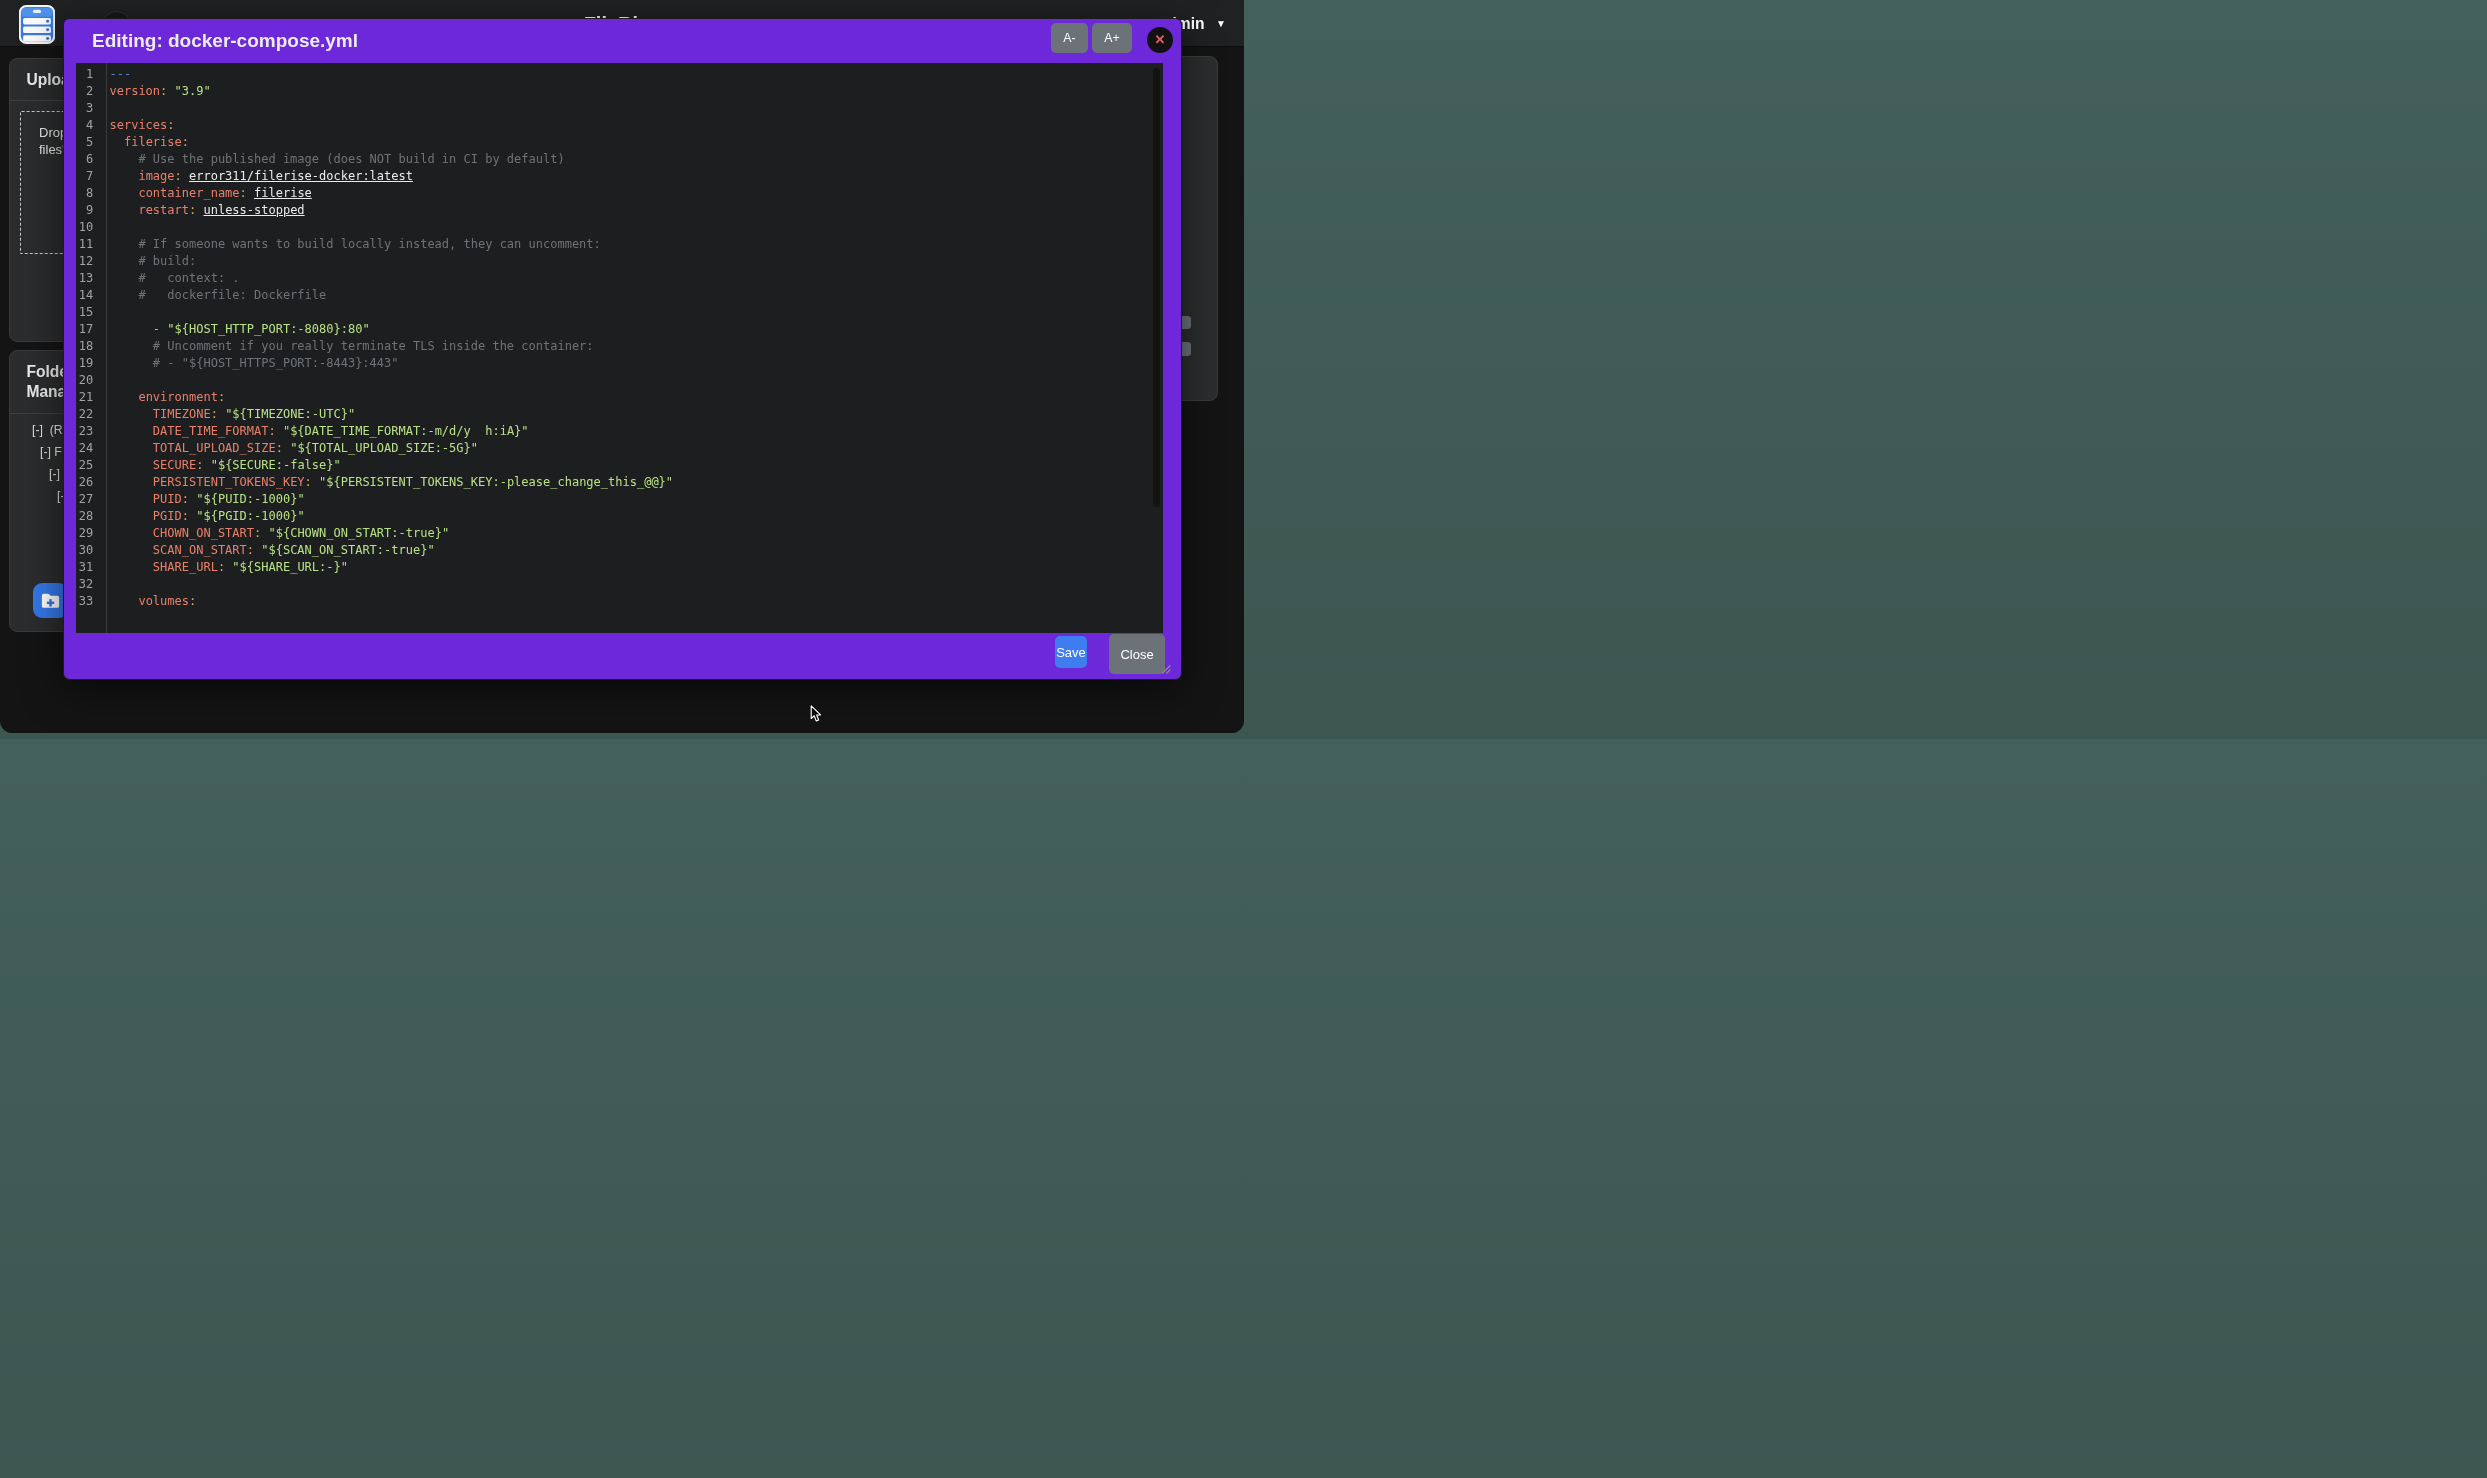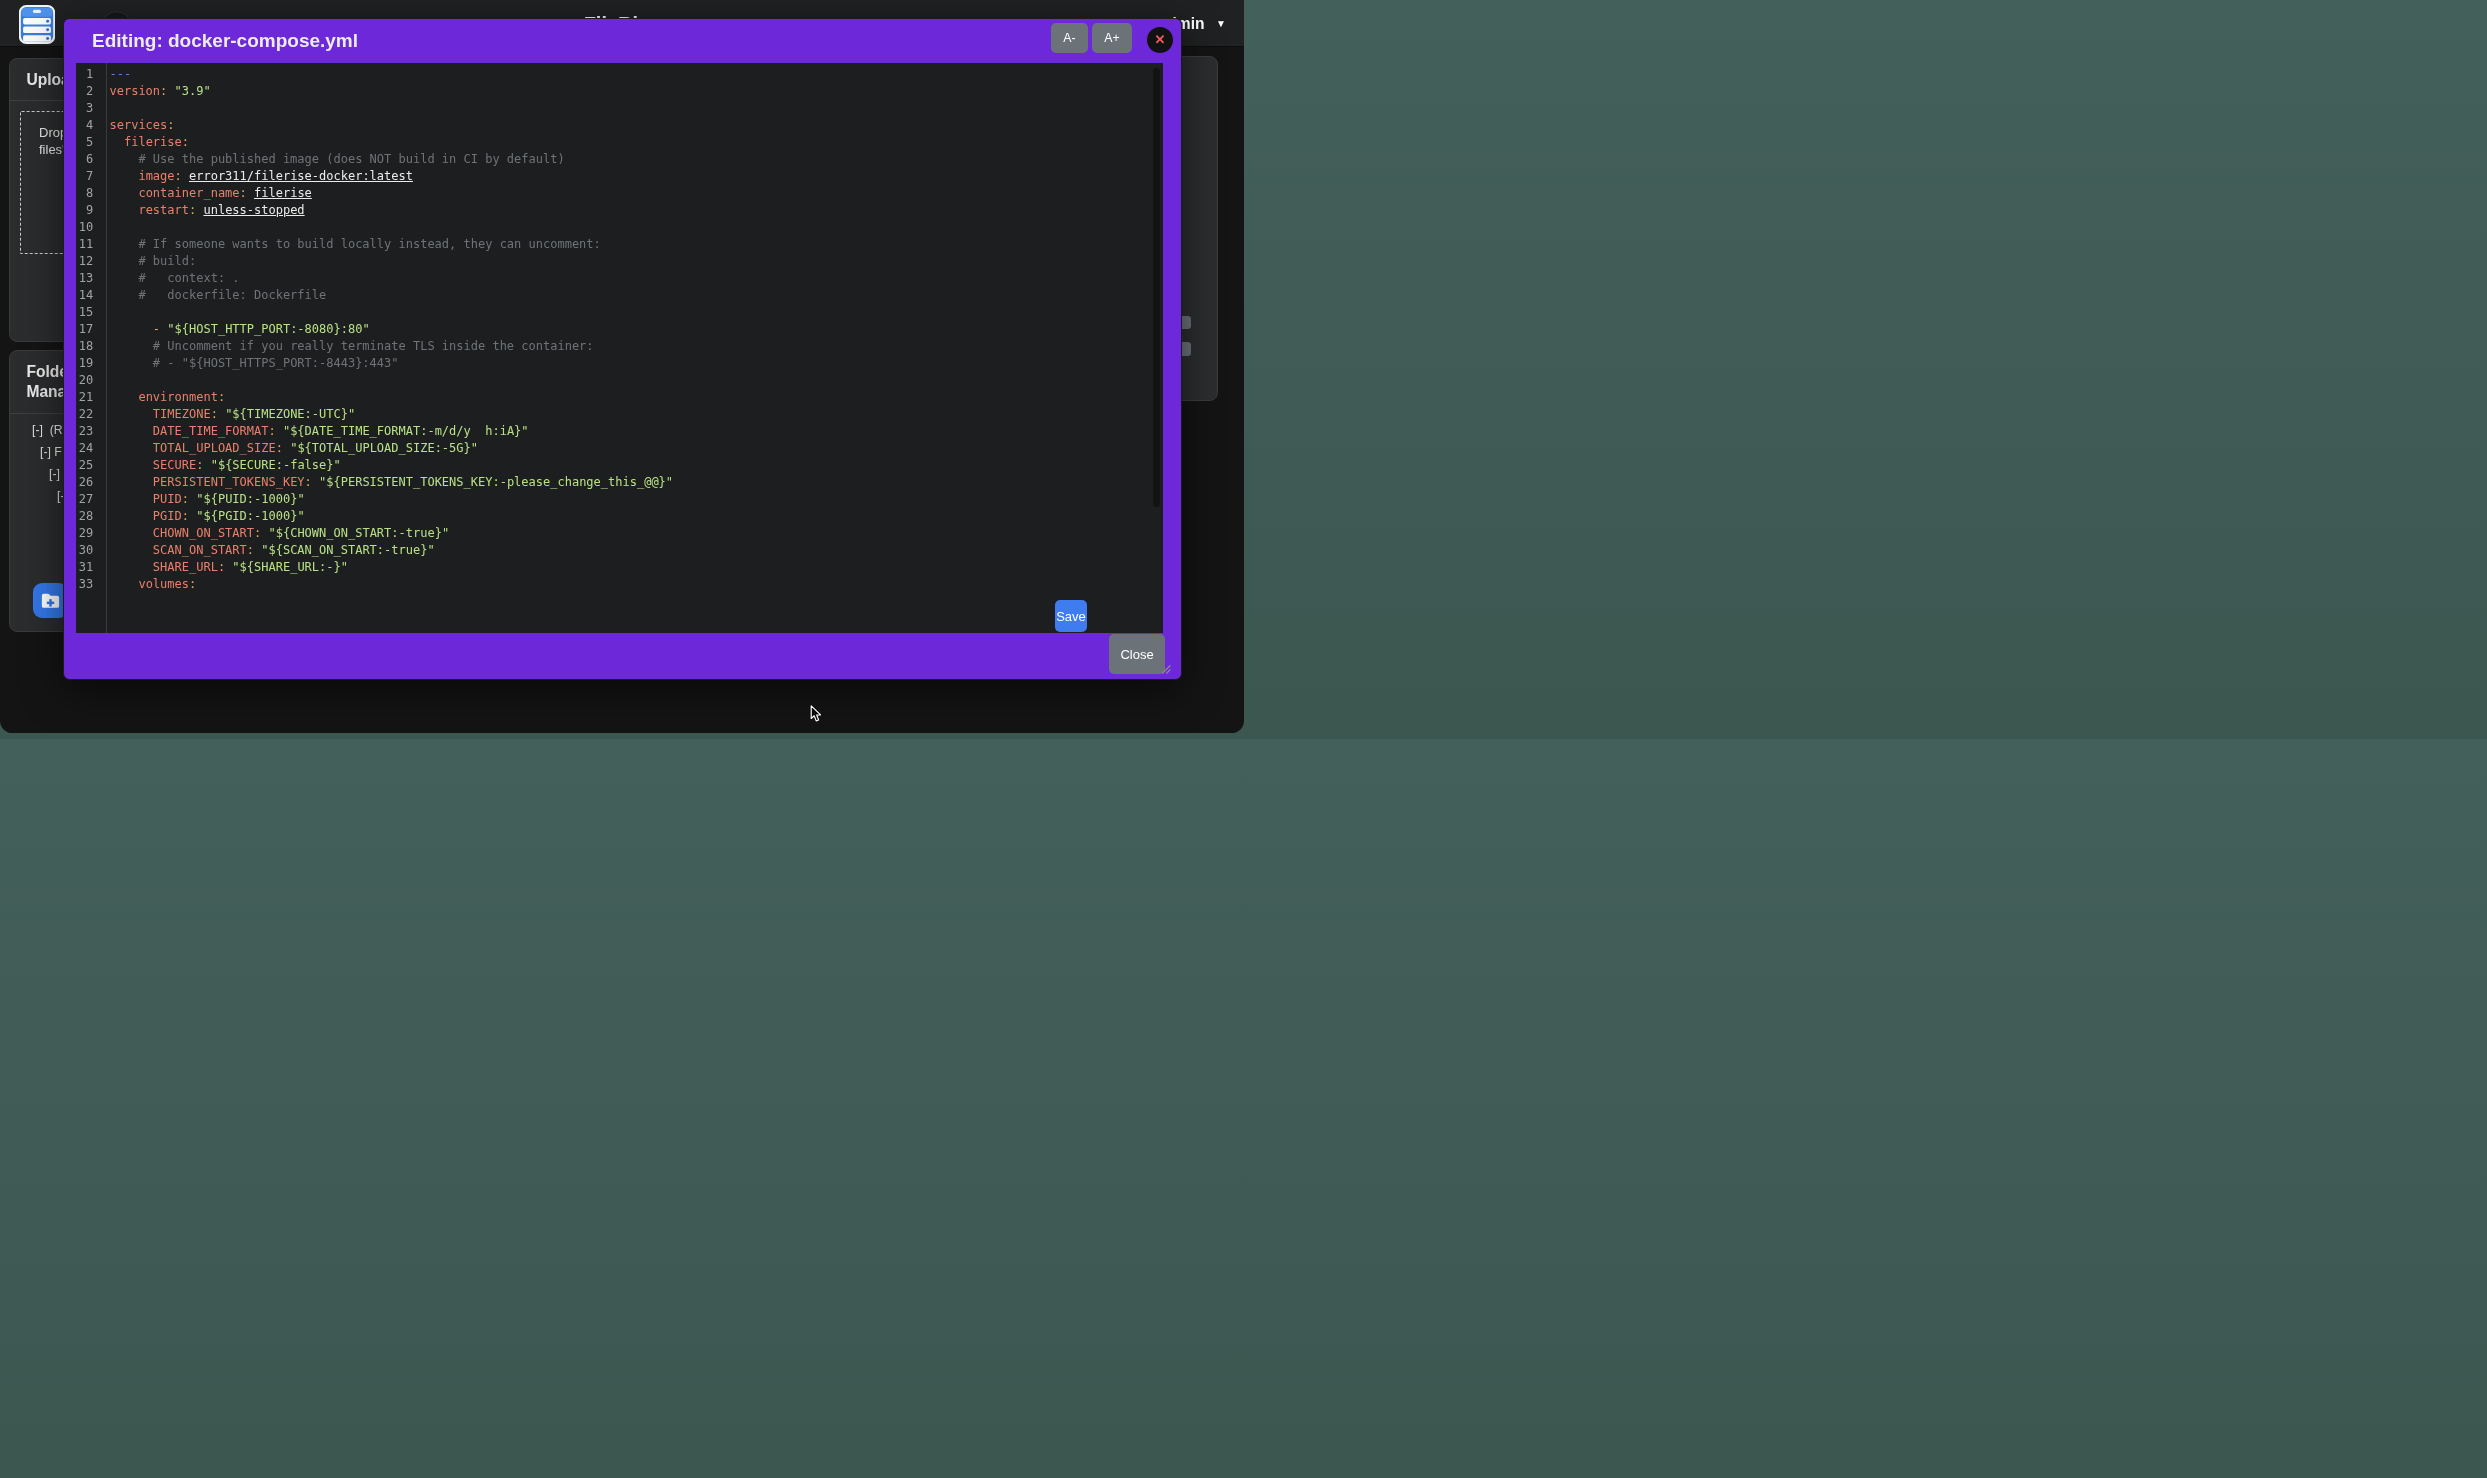--- a/index.html
+++ b/index.html
@@ -50,21 +50,21 @@
   .modal-title { position:absolute; left:28px; top:10.7px; font-size:19px; font-weight:bold; color:#ececec; }
   .btn { border:none; border-radius:5px; color:#fff; font-size:12.3px; cursor:pointer;
     font-family:"Liberation Sans", sans-serif; }
   .btn-gray { background:#6b7379; }
   .btn-blue { background:#3e7cf0; }
   #font-dec { position:absolute; left:987px; top:4.1px; width:37px; height:30px; }
   #font-inc { position:absolute; left:1028px; top:4.1px; width:40px; height:30px; }
   #modal-close-x { position:absolute; left:1083px; top:8.2px; width:26px; height:26px; border-radius:50%;
     background:#121212; color:#ef5e5e; font-size:13px; font-weight:900; line-height:26px;
     text-align:center; border:none; cursor:pointer; }
-  #save-btn  { position:absolute; left:991px; top:581px; width:32px; height:32px; font-size:13px; }
+  #save-btn  { position:absolute; left:991px; top:617px; width:32px; height:32px; font-size:13px; }
   #close-btn { position:absolute; left:1045px; top:615px; width:56px; height:40px; font-size:13px; }
   .resize-handle { position:absolute; right:10px; bottom:5px; width:12.3px; height:12.3px; cursor:nwse-resize; }
 
   
   .editor { position:absolute; left:11.5px; top:44px; width:1087px; height:570px;
     background:#1d1e1f; overflow:hidden; cursor:text; }
   .gutter-sep { position:absolute; left:30px; top:0; bottom:0; width:0.8px; background:#3a3b3c; }
   #code-lines { position:absolute; left:0; top:3.3px; right:11.5px;
     font-family:"DejaVu Sans Mono", monospace; font-size:12px; line-height:17px; }
   .cl { display:flex; white-space:pre; }
@@ -171,20 +171,21 @@
           <div class="cl"><span class="lnum">22</span><span class="lcode"><span class="c-plain">      </span><span class="c-key">TIMEZONE</span><span class="c-op">:</span><span class="c-plain"> </span><span class="c-str">"${TIMEZONE:-UTC}"</span></span></div>
           <div class="cl"><span class="lnum">23</span><span class="lcode"><span class="c-plain">      </span><span class="c-key">DATE_TIME_FORMAT</span><span class="c-op">:</span><span class="c-plain"> </span><span class="c-str">"${DATE_TIME_FORMAT:-m/d/y  h:iA}"</span></span></div>
           <div class="cl"><span class="lnum">24</span><span class="lcode"><span class="c-plain">      </span><span class="c-key">TOTAL_UPLOAD_SIZE</span><span class="c-op">:</span><span class="c-plain"> </span><span class="c-str">"${TOTAL_UPLOAD_SIZE:-5G}"</span></span></div>
           <div class="cl"><span class="lnum">25</span><span class="lcode"><span class="c-plain">      </span><span class="c-key">SECURE</span><span class="c-op">:</span><span class="c-plain"> </span><span class="c-str">"${SECURE:-false}"</span></span></div>
           <div class="cl"><span class="lnum">26</span><span class="lcode"><span class="c-plain">      </span><span class="c-key">PERSISTENT_TOKENS_KEY</span><span class="c-op">:</span><span class="c-plain"> </span><span class="c-str">"${PERSISTENT_TOKENS_KEY:-please_change_this_@@}"</span></span></div>
           <div class="cl"><span class="lnum">27</span><span class="lcode"><span class="c-plain">      </span><span class="c-key">PUID</span><span class="c-op">:</span><span class="c-plain"> </span><span class="c-str">"${PUID:-1000}"</span></span></div>
           <div class="cl"><span class="lnum">28</span><span class="lcode"><span class="c-plain">      </span><span class="c-key">PGID</span><span class="c-op">:</span><span class="c-plain"> </span><span class="c-str">"${PGID:-1000}"</span></span></div>
           <div class="cl"><span class="lnum">29</span><span class="lcode"><span class="c-plain">      </span><span class="c-key">CHOWN_ON_START</span><span class="c-op">:</span><span class="c-plain"> </span><span class="c-str">"${CHOWN_ON_START:-true}"</span></span></div>
           <div class="cl"><span class="lnum">30</span><span class="lcode"><span class="c-plain">      </span><span class="c-key">SCAN_ON_START</span><span class="c-op">:</span><span class="c-plain"> </span><span class="c-str">"${SCAN_ON_START:-true}"</span></span></div>
           <div class="cl"><span class="lnum">31</span><span class="lcode"><span class="c-plain">      </span><span class="c-key">SHARE_URL</span><span class="c-op">:</span><span class="c-plain"> </span><span class="c-str">"${SHARE_URL:-}"</span></span></div>
+          <div class="cl"><span class="lnum">32</span><span class="lcode"></span></div>
           <div class="cl"><span class="lnum">33</span><span class="lcode"><span class="c-plain">    </span><span class="c-key">volumes</span><span class="c-op">:</span></span></div>
         </div>
       <div class="scroll-thumb"></div>
     </div>
 
     <button class="btn btn-blue" id="save-btn">Save</button>
     <button class="btn btn-gray" id="close-btn">Close</button>
     <svg class="resize-handle" viewBox="0 0 15 15">
       <path d="M4 14 L14 4 M9 14 L14 9" stroke="#8a8a8a" stroke-width="1.6" fill="none"></path>
     </svg>

